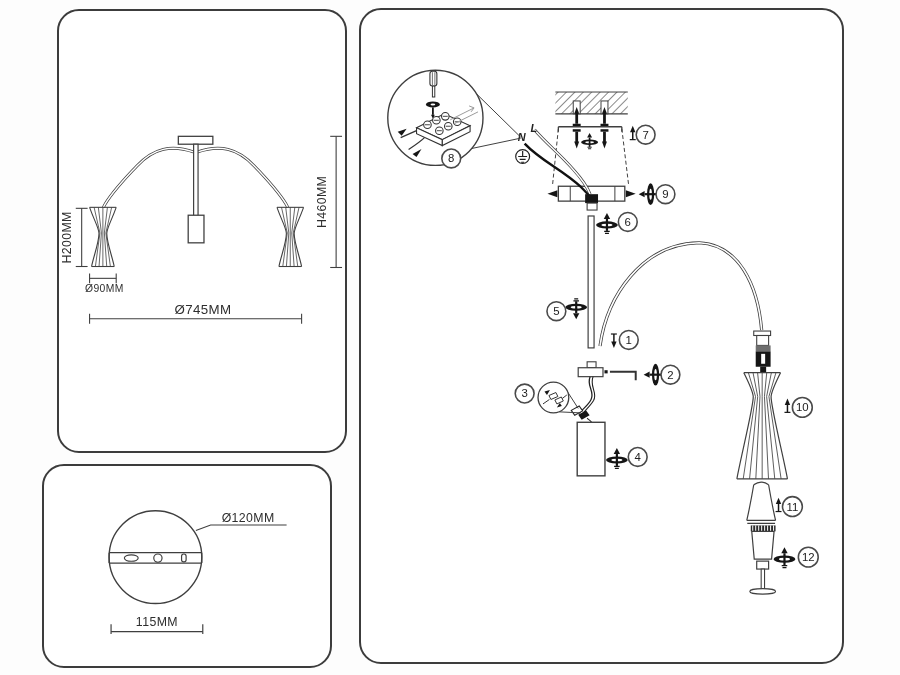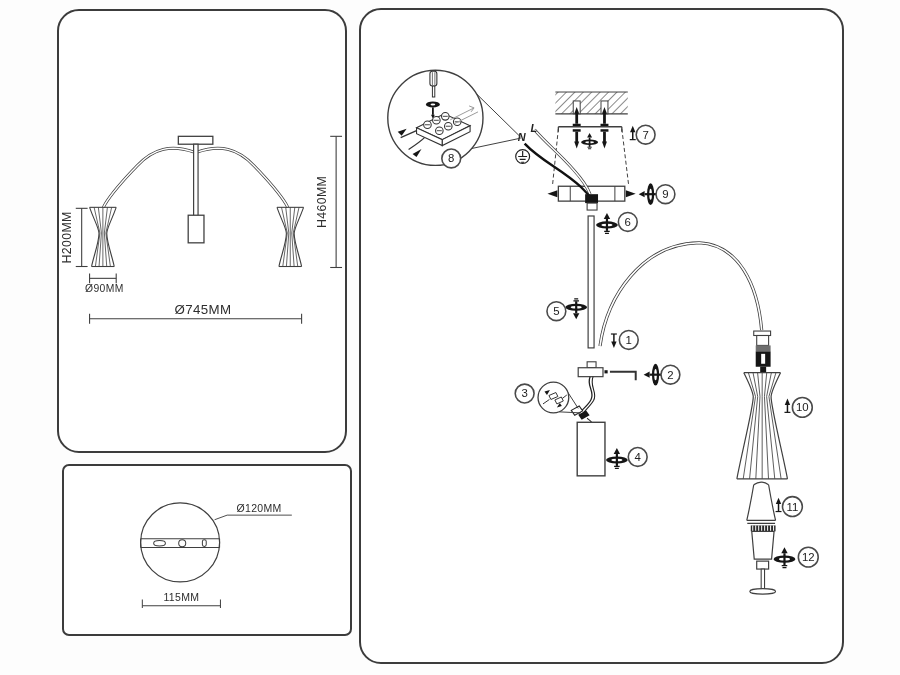--- a/index.html
+++ b/index.html
@@ -1,20 +1,20 @@
 <!DOCTYPE html>
 <html><head>
 <meta charset="utf-8">
 <style>
   html,body{margin:0;padding:0;background:#fdfdfd;}
   .sheet{position:relative;width:900px;height:675px;background:#fdfdfd;overflow:hidden;
          font-family:"Liberation Sans",sans-serif;}
   .panel{position:absolute;background:#ffffff;border:2px solid #3c3c3c;border-radius:22px;box-sizing:border-box;}
   #panel-front  {left:57px; top:9px;   width:290px; height:444px;}
-  #panel-canopy {left:62px; top:464px; width:290px; height:172px;border-radius:7px;}
+  #panel-canopy {left:42px; top:464px; width:290px; height:204px;}
   #panel-steps  {left:359px;top:8px;   width:485px; height:656px;}
   .panel svg{position:absolute;left:0;top:0;width:100%;height:100%;}
   text{fill:#2e2e2e;letter-spacing:.4px;}
   .dimtxt{font-size:12.5px;}
   .dimtxt-sm{font-size:10.5px;}
   .dimtxt-lg{font-size:13.5px;}
   .badge-num{font-size:11.5px;fill:#222;letter-spacing:0;}
   .wirelbl{font-size:11px;font-style:italic;font-weight:600;fill:#222;}
 </style>
 </head>

